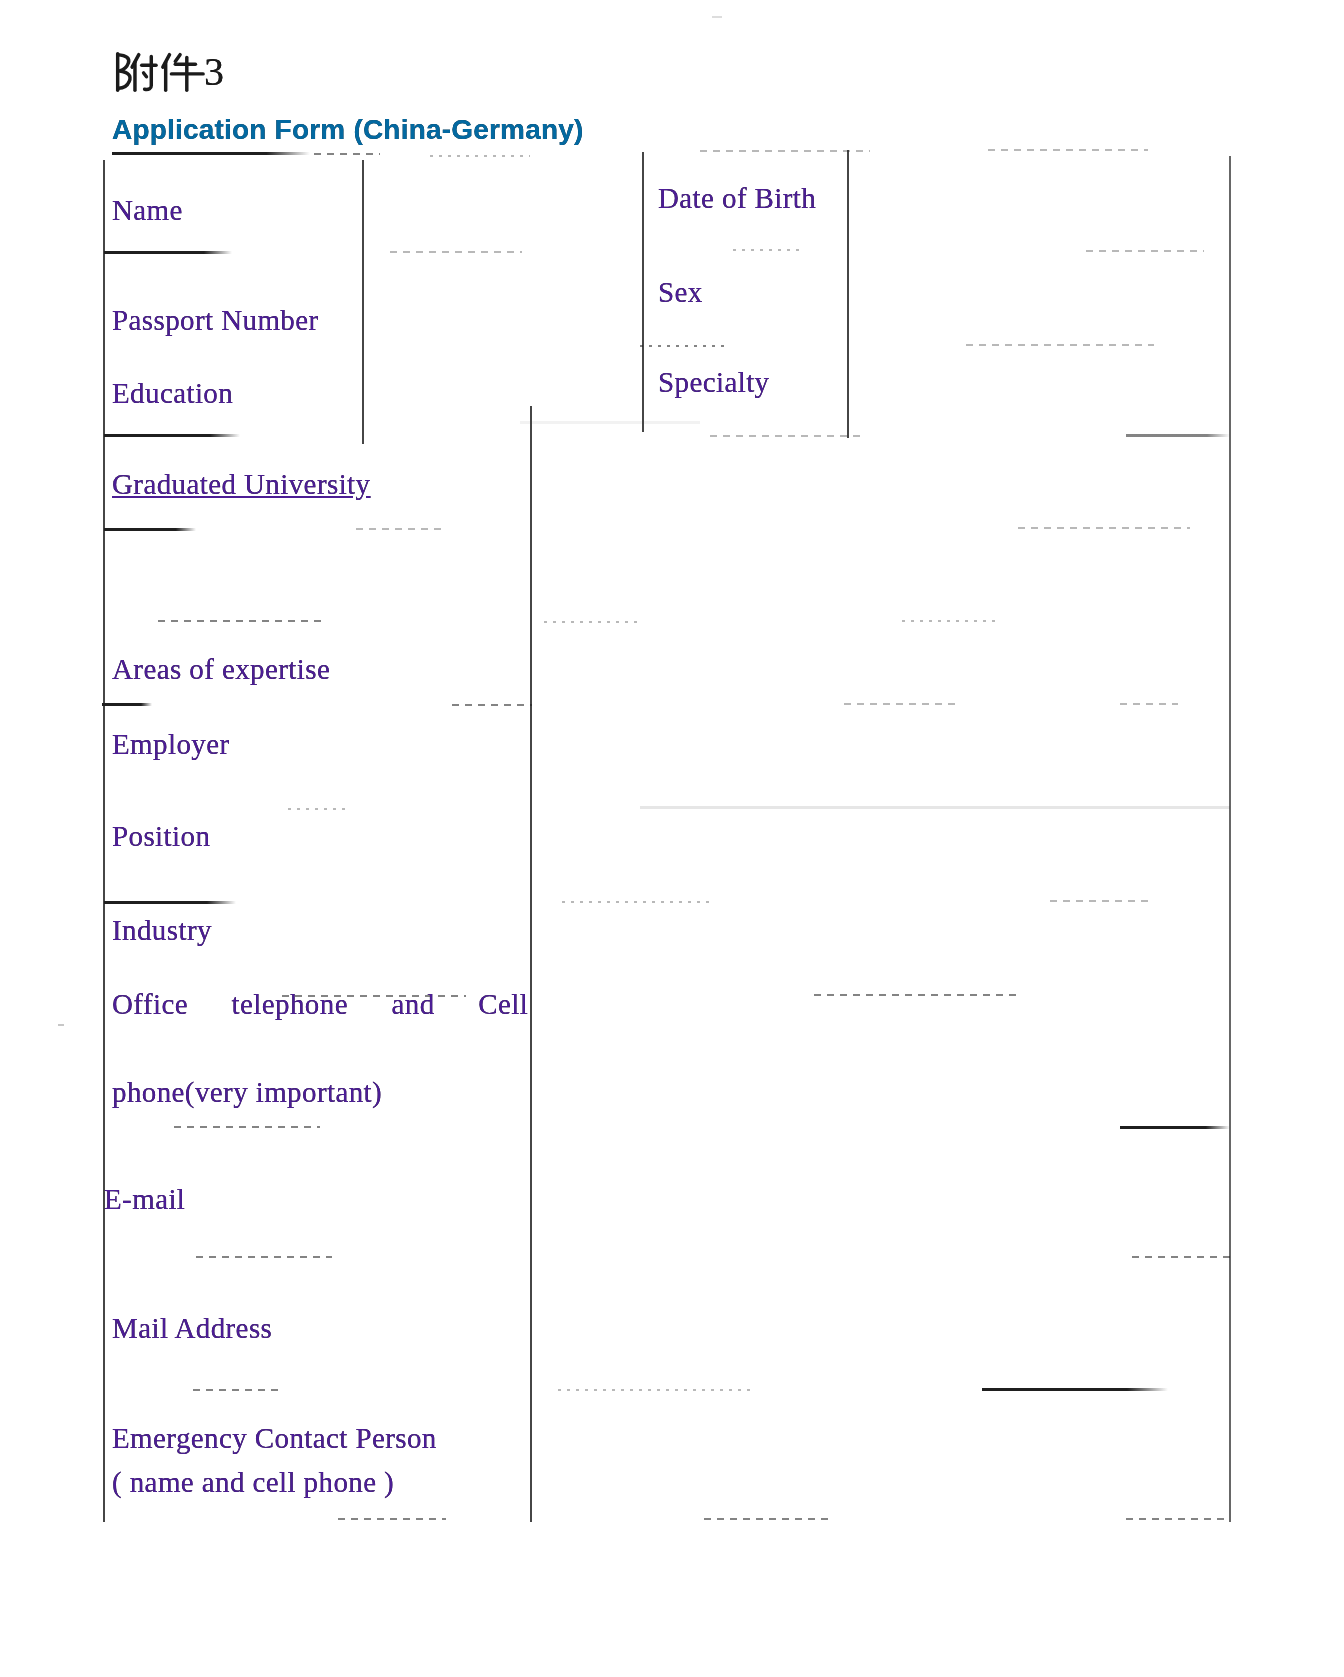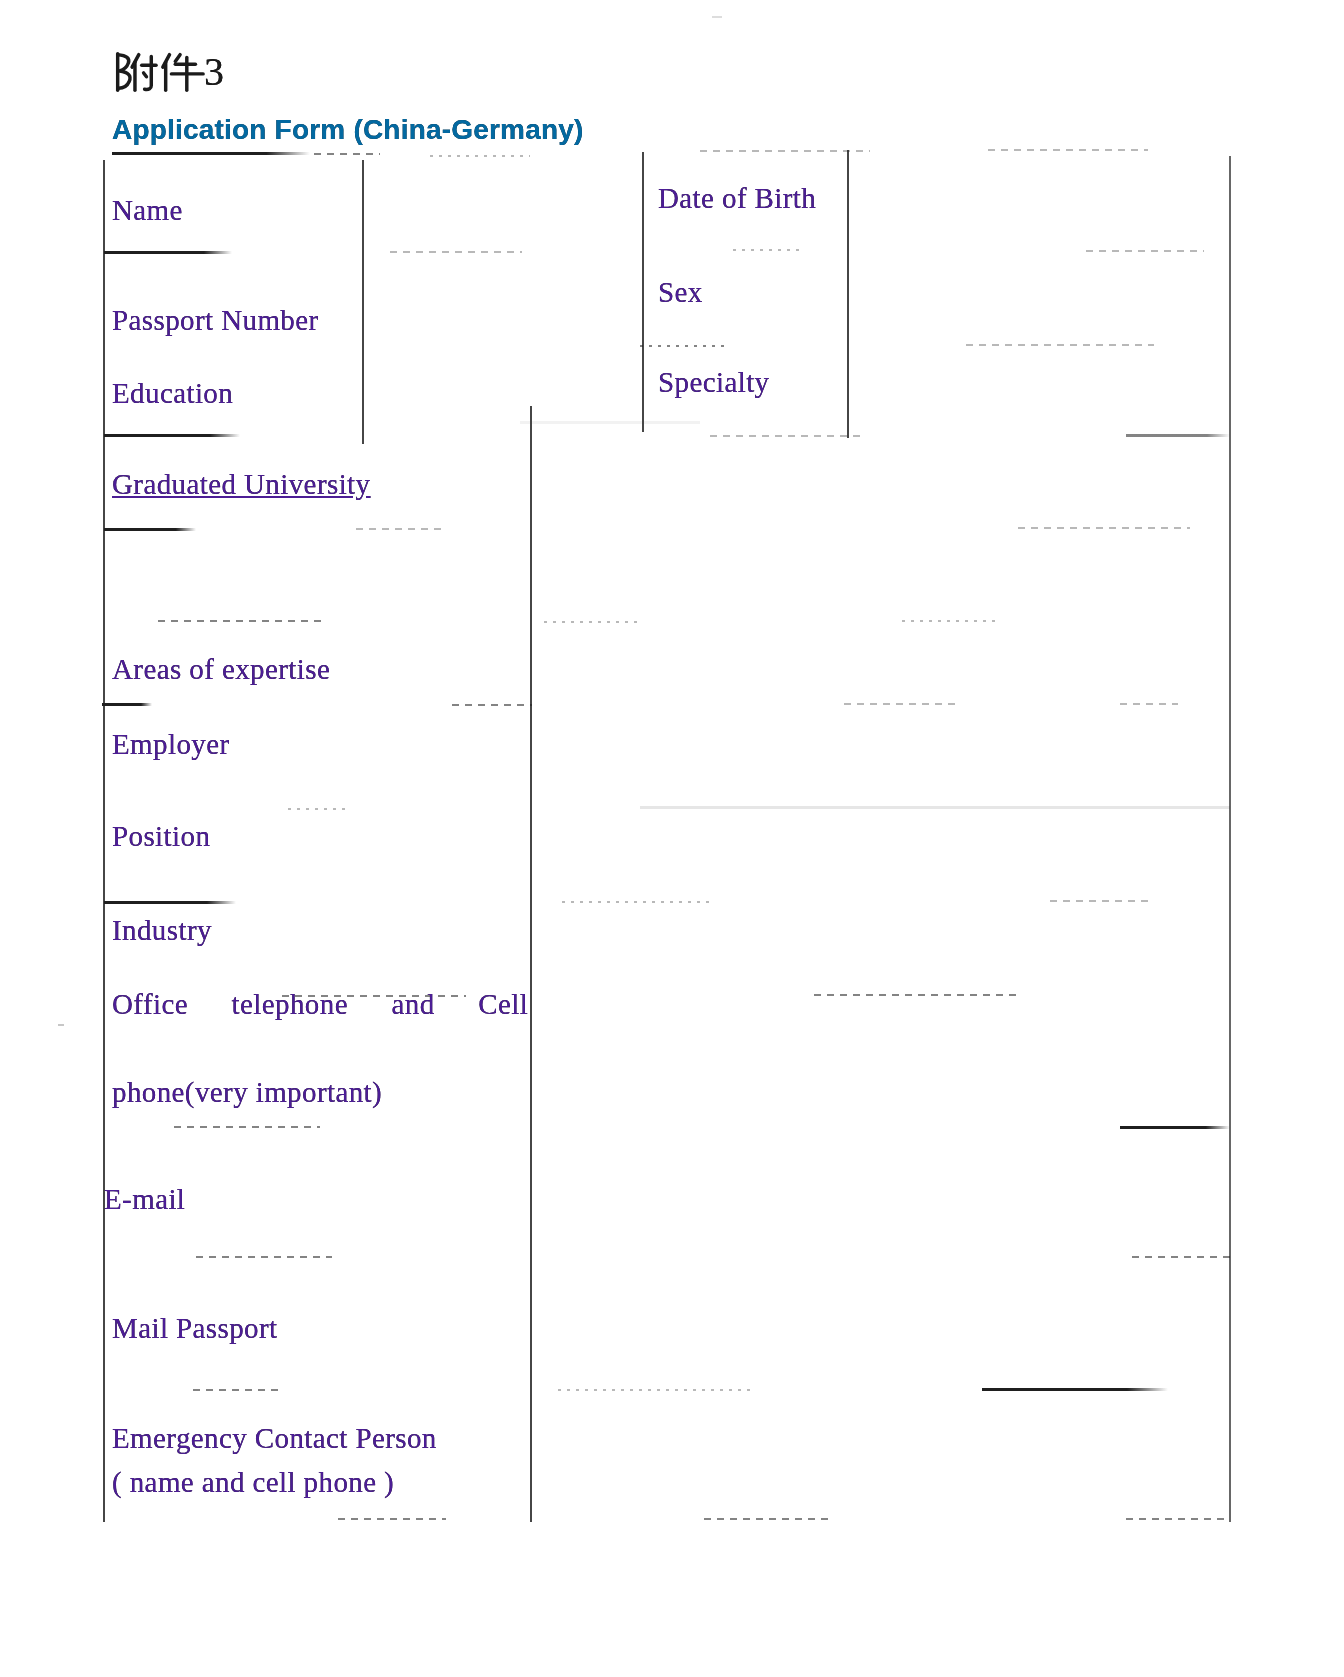--- a/index.html
+++ b/index.html
@@ -137,21 +137,21 @@
   <div class="lbl" style="left:658px;top:366px;">Specialty</div>
 
   <div class="lbl" style="left:112px;top:468px;text-decoration:underline;">Graduated University</div>
   <div class="lbl" style="left:112px;top:653px;">Areas of expertise</div>
   <div class="lbl" style="left:112px;top:728px;">Employer</div>
   <div class="lbl" style="left:112px;top:820px;">Position</div>
   <div class="lbl" style="left:112px;top:914px;">Industry</div>
   <div class="lbl wspread" style="left:112px;top:988px;">Office telephone and Cell</div>
   <div class="lbl" style="left:112px;top:1076px;">phone(very important)</div>
   <div class="lbl" style="left:104px;top:1183px;">E-mail</div>
-  <div class="lbl" style="left:112px;top:1312px;">Mail Passport</div>
+  <div class="lbl" style="left:112px;top:1312px;">Mail Address</div>
   <div class="lbl" style="left:112px;top:1422px;">Emergency Contact Person</div>
   <div class="lbl" style="left:112px;top:1466px;">( name and cell phone )</div>
 
   <div class="cell" style="left:364px;top:162px;width:278px;height:90px;"></div>
   <div class="cell" style="left:849px;top:162px;width:380px;height:90px;"></div>
   <div class="cell" style="left:364px;top:252px;width:278px;height:94px;"></div>
   <div class="cell" style="left:849px;top:252px;width:380px;height:94px;"></div>
   <div class="cell" style="left:364px;top:346px;width:278px;height:89px;"></div>
   <div class="cell" style="left:849px;top:346px;width:380px;height:89px;"></div>
   <div class="cell" style="left:532px;top:435px;width:697px;height:94px;"></div>

